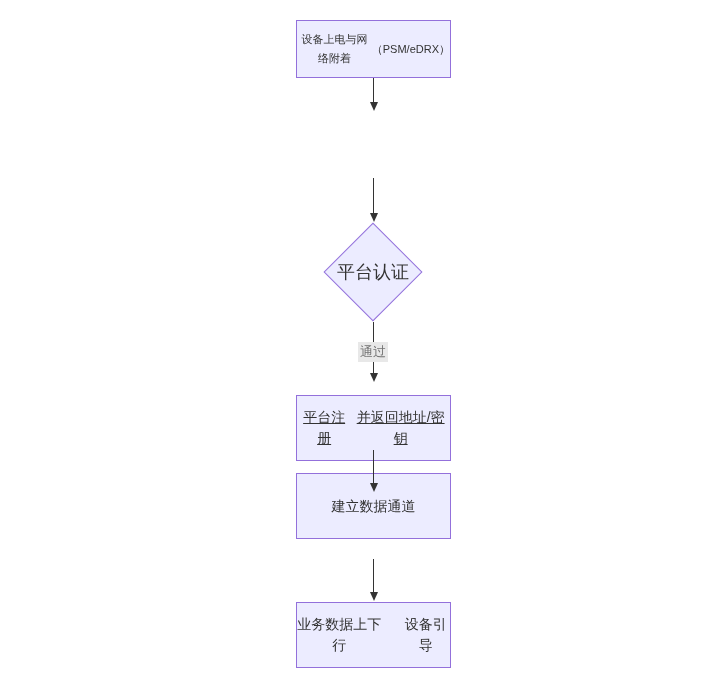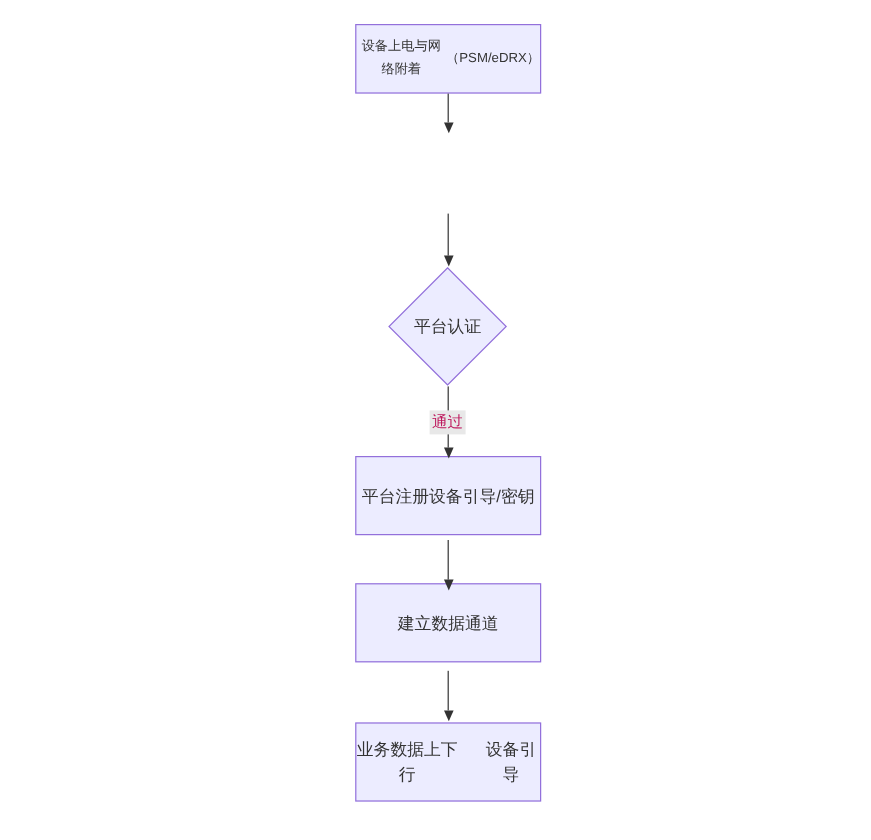--- a/index.html
+++ b/index.html
@@ -69,32 +69,32 @@
     border: 1px solid #9370db;
     transform: rotate(45deg);
     z-index: 2;
   }
   .diamond-label {
     position: absolute;
     left: 323px;
     top: 262px;
     width: 100px;
     text-align: center;
-    font-size: 14px;
+    font-size: 18px;
     line-height: 21px;
     z-index: 3;
   }
 
   
   .edge-label {
     position: absolute;
     left: 358px;
     top: 342px;
     background: #e8e8e8;
-    color: #be185d;
+    color: #737373;
     font-size: 13px;
     line-height: 20px;
     padding: 0 2px;
     z-index: 4;
     text-align: center;
   }
 </style>
 </head>
 <body>
 
@@ -118,31 +118,31 @@
 
   <div class="diamond-shape"></div>
   <div class="diamond-label">平台认证</div>
 
   <div class="arrow" style="top:322px;height:60px;">
     <div class="shaft"></div>
     <div class="head"></div>
   </div>
   <div class="edge-label">通过</div>
 
-  <div class="node-rect fs-normal" style="top:380px;height:66px;">
+  <div class="node-rect fs-normal" style="top:395px;height:66px;text-decoration:underline;">
     <span class="line">平台注册</span>
-    <span class="line">设备引导/密钥</span>
+    <span class="line">并返回地址/密钥</span>
   </div>
 
   <div class="arrow" style="top:450px;height:42px;">
     <div class="shaft"></div>
     <div class="head"></div>
   </div>
 
-  <div class="node-rect fs-normal" style="top:486px;height:66px;">
+  <div class="node-rect fs-normal" style="top:473px;height:66px;font-family:Liberation Serif, serif;">
     <span class="line">建立数据通道</span>
   </div>
 
   <div class="arrow" style="top:559px;height:42px;">
     <div class="shaft"></div>
     <div class="head"></div>
   </div>
 
   <div class="node-rect fs-normal" style="top:602px;height:66px;gap:20px;">
     <span class="line">业务数据上下行</span>

